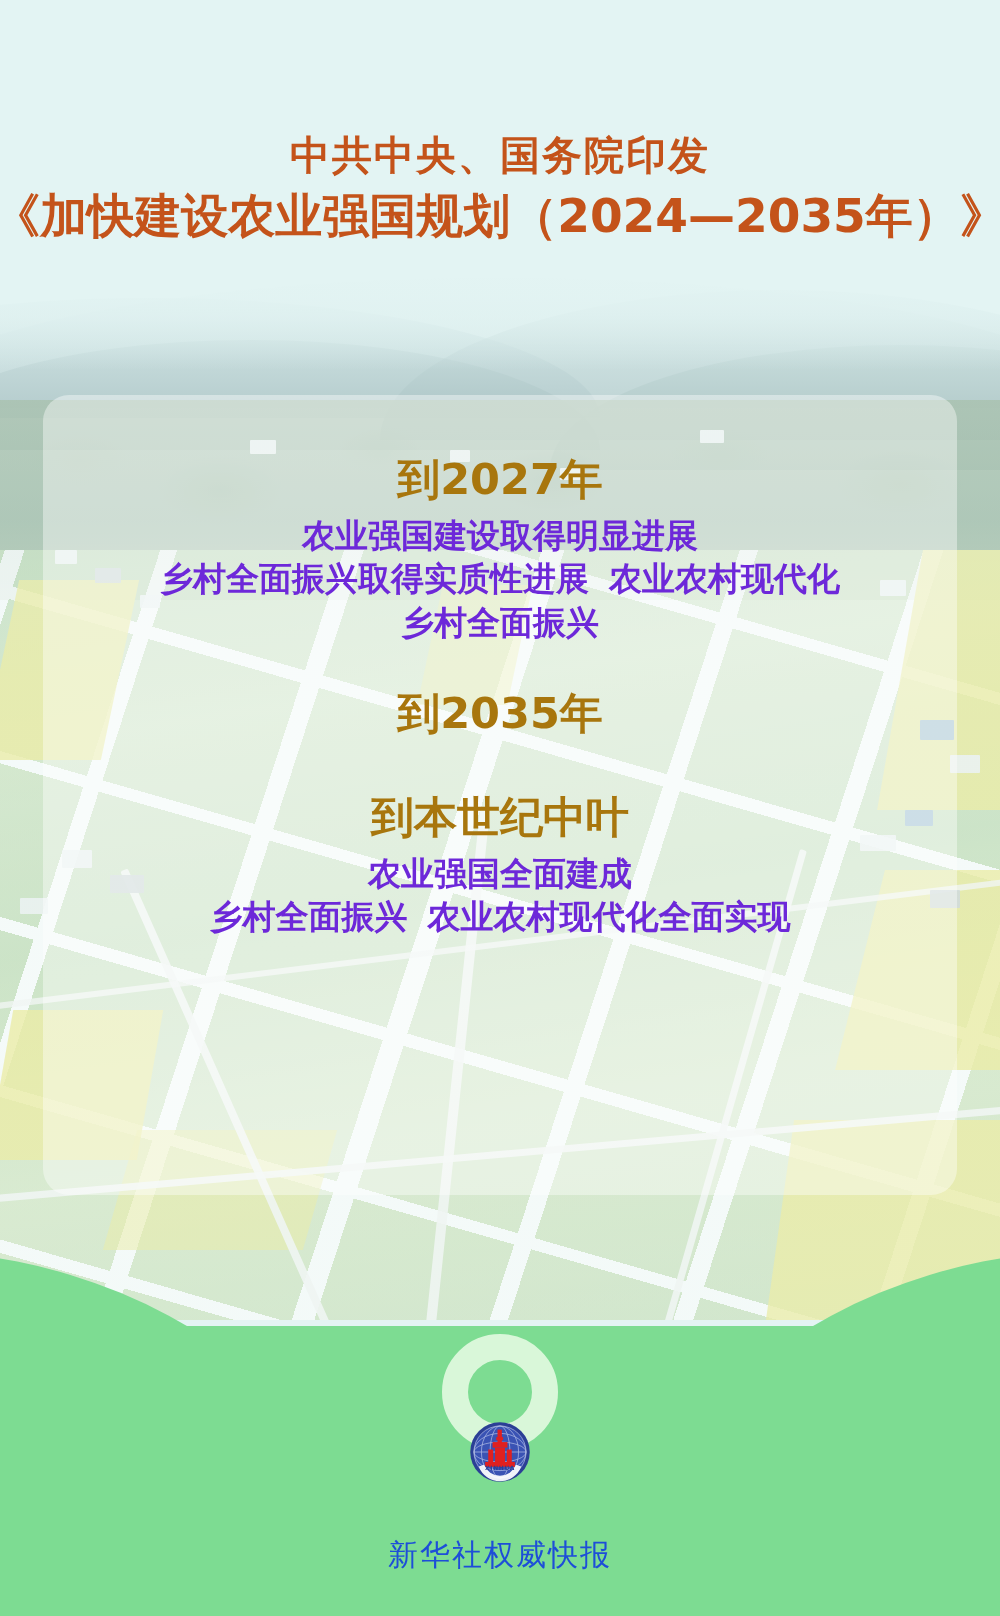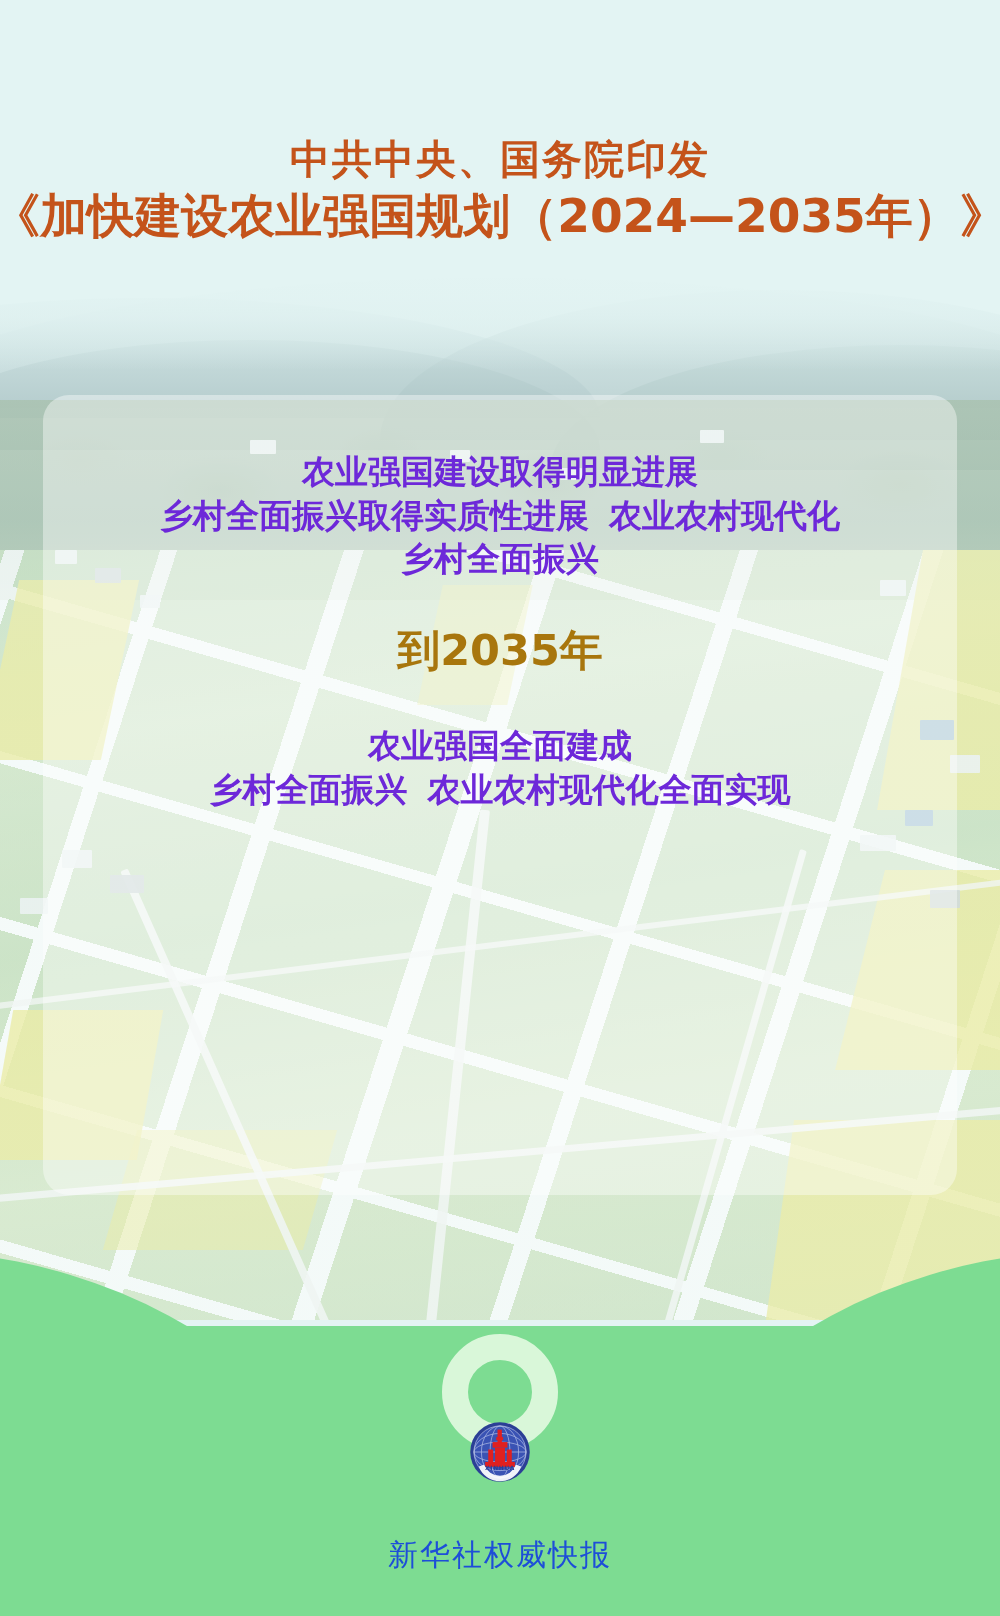--- a/index.html
+++ b/index.html
@@ -106,21 +106,21 @@
   
   .header {
     position:absolute; left:0; top:0; width:1000px; height:250px;
     display:flex; flex-direction:column; align-items:center; justify-content:flex-end;
     padding-bottom:6px;
     z-index:5;
   }
   .header-line1 {
     font-size:40px; font-weight:700; letter-spacing:2px;
     color:#c4531a; line-height:1.15;
-    font-family:Liberation Sans, sans-serif;
+    font-family:Liberation Mono, monospace;
   }
   .header-line2 {
     font-size:47px; font-weight:800; letter-spacing:0px;
     color:#c4531a; line-height:1.2;
     margin-top:6px; white-space:nowrap;
     font-family:"DejaVu Sans","Liberation Sans",sans-serif;
   }
 
   
   .card {
@@ -251,30 +251,32 @@
   <div class="header">
     <div class="header-line1">中共中央、国务院印发</div>
     <div class="header-line2">《加快建设农业强国规划（2024—2035年）》</div>
   </div>
 
   <div class="card"></div>
 
   <div class="content">
 
     <div class="block">
+      <div class="block-title">到2027年</div>
       <div class="block-line">农业强国建设取得明显进展</div>
       <div class="block-line">乡村全面振兴取得实质性进展  农业农村现代化</div>
       <div class="block-line">乡村全面振兴</div>
     </div>
 
     <div class="block">
       <div class="block-title">到2035年</div>
     </div>
 
     <div class="block">
+      <div class="block-title">到本世纪中叶</div>
       <div class="block-line">农业强国全面建成</div>
       <div class="block-line">乡村全面振兴  农业农村现代化全面实现</div>
     </div>
 
   </div>
 
   <div class="green-wrap">
     <div class="green-blob left"></div>
     <div class="green-blob right"></div>
     <div class="green-base"></div>

